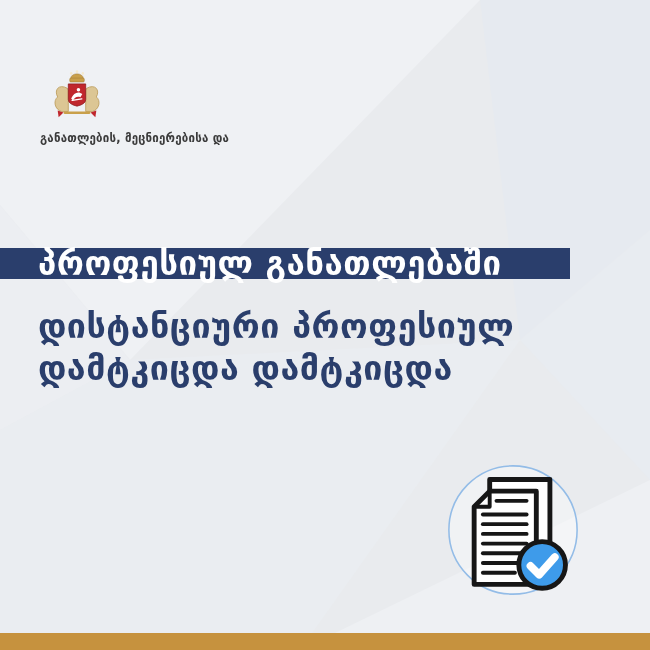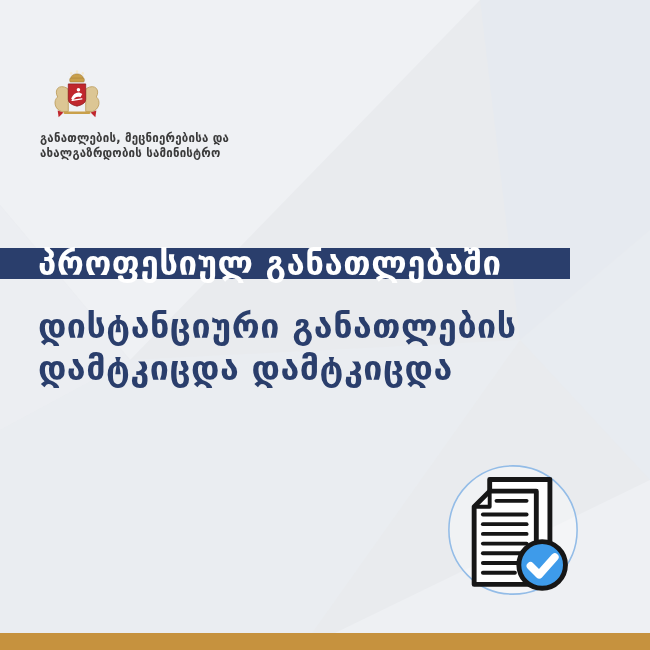--- a/index.html
+++ b/index.html
@@ -112,29 +112,28 @@
       <circle cx="36" cy="4.6" r="1.3" fill="#F4E9CF"></circle>
 
       <path d="M21,15.5 h18 v16 q0,5 -9,7 q-9,-2 -9,-7 Z" fill="#C0272D" stroke="#8E1B1F" stroke-width="0.8"></path>
 
       <circle cx="31.5" cy="21.5" r="1.8" fill="#FFFFFF"></circle>
       <path d="M24,30.5 c2.5,-6 7.5,-8 11.5,-4.5 l-2,3.2 c-3.2,-1.4 -6.2,0.2 -7.6,3.6 z" fill="#FFFFFF"></path>
       <path d="M25,32.5 l10,-1.5" stroke="#FFFFFF" stroke-width="1.4" stroke-linecap="round"></path>
     </svg>
     <div class="ministry-name">
       <div>განათლების, მეცნიერებისა და</div>
-      <div>ახალგაზრდობის სამინისტრო</div>
     </div>
   </div>
 
   <div class="headline-bar">
     <span class="hl">პროფესიულ განათლებაში</span>
   </div>
   <div class="headline-rest">
-    <div>დისტანციური განათლების</div>
+    <div>დისტანციური პროფესიულ</div>
     <div>დამტკიცდა დამტკიცდა</div>
   </div>
 
   <svg class="doc-badge" viewBox="0 0 140 140" aria-hidden="true">
     <circle cx="70" cy="70" r="66" fill="rgba(255,255,255,0.35)" stroke="#93BCE7" stroke-width="1.6"></circle>
 
     <rect x="46" y="18" width="62" height="98" fill="#FFFFFF" stroke="#161616" stroke-width="5" stroke-linejoin="round"></rect>
 
     <path d="M46,30 L94,30 L94,126 L30,126 L30,46 Z" fill="#FFFFFF" stroke="#161616" stroke-width="5" stroke-linejoin="round"></path>
     <path d="M46,30 L46,46 L30,46" fill="none" stroke="#161616" stroke-width="4" stroke-linejoin="round"></path>

